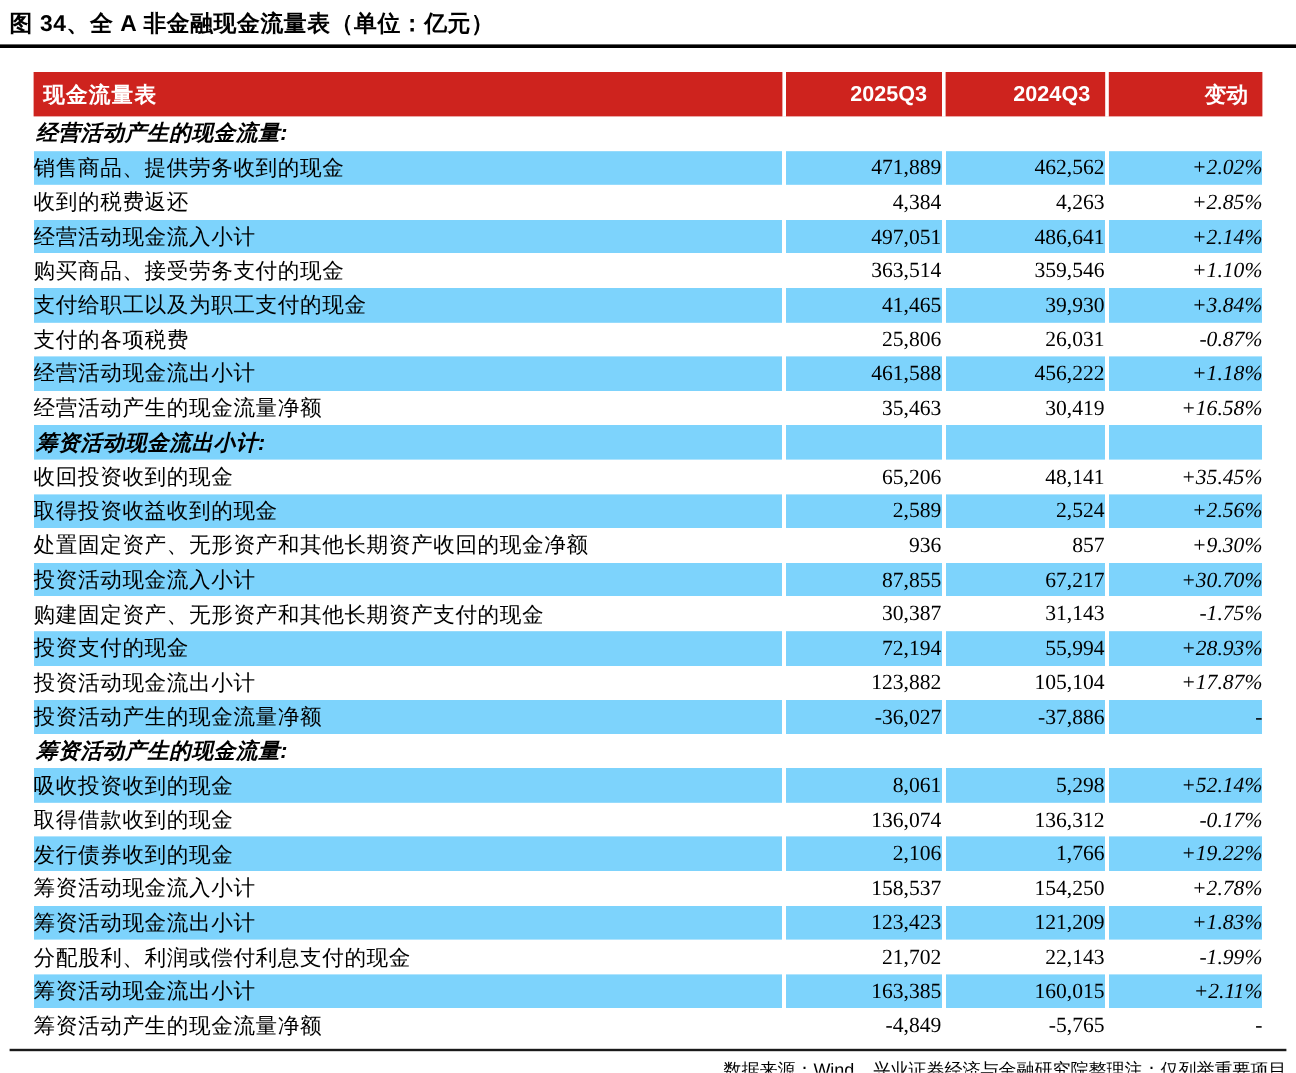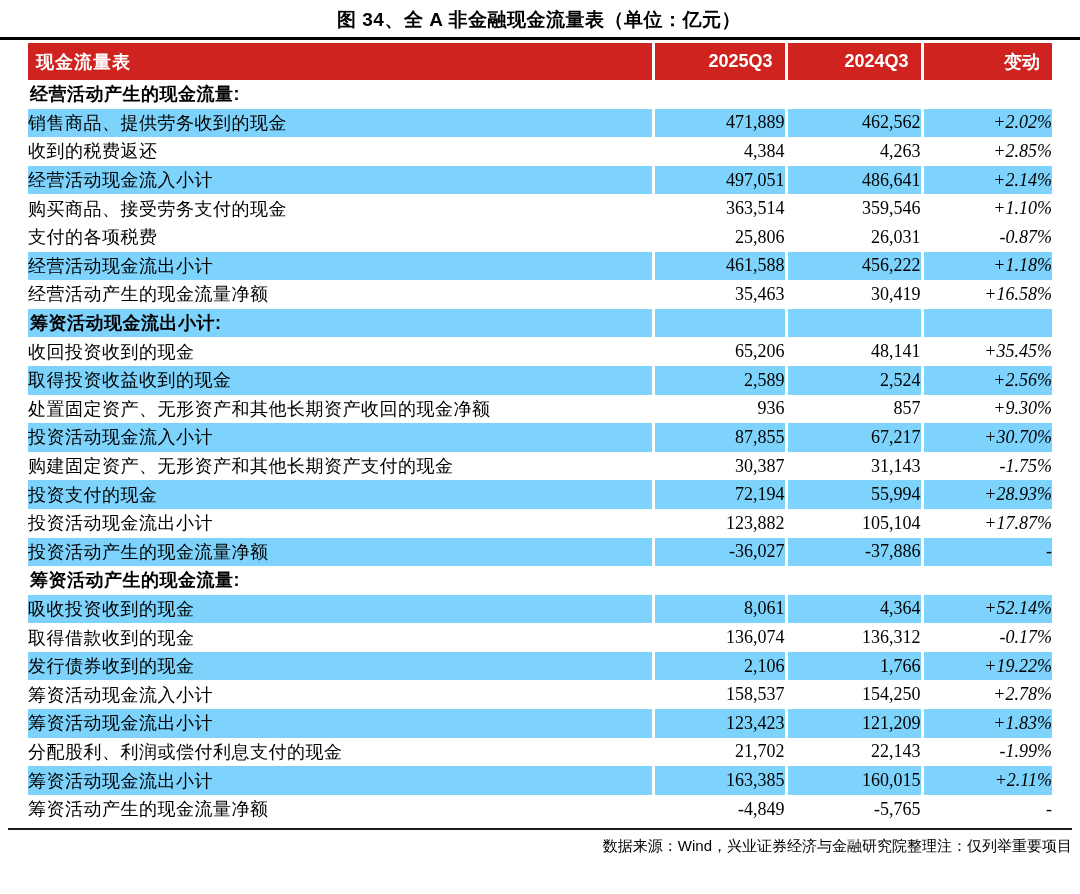--- a/index.html
+++ b/index.html
@@ -8,23 +8,22 @@
     font-family:"Liberation Sans", sans-serif;
     color:#000;
     overflow:hidden;
   }
   .title-bar {
     padding:7px 10px 4px 8px;
     border-bottom:3px solid #000;
     font-size:19px;
     font-weight:bold;
     letter-spacing:0.5px;
-    text-align:center;
-  }
-  .table-wrap { margin:3px 28px 0 28px; }
+  }
+  .table-wrap { margin:20px 28px 0 28px; }
   table.cashflow {
     width:1024px;
     border-collapse:collapse;
     table-layout:fixed;
   }
   col.c-label  { width:625px; }
   col.c-2025   { width:133px; }
   col.c-2024   { width:136px; }
   col.c-chg    { width:130px; }
 
@@ -50,21 +49,21 @@
   table.cashflow td {
     height:28.6px;
     font-size:18px;
     padding:0;
     vertical-align:middle;
     white-space:nowrap;
     overflow:hidden;
   }
   tr.alt td { background:#7dd3fc; }
   td.label-cell { text-align:left; padding-left:117px; letter-spacing:0.5px; }
-  tr.row-section td.label-cell { padding-left:2px; font-weight:bold; }
+  tr.row-section td.label-cell { padding-left:2px; font-weight:bold;font-style:italic; }
   tr.row-subtotal td.label-cell { font-weight:normal; }
   td.num {
     font-family:"Liberation Serif", serif;
     text-align:right;
     padding-right:12px;
     font-size:19px;
   }
   td.chg { font-style:italic; }
 
   .footer {
@@ -122,20 +121,26 @@
           <td class="num">497,051</td>
           <td class="num">486,641</td>
           <td class="num chg">+2.14%</td>
         </tr>
         <tr class="row-item">
           <td class="label-cell">购买商品、接受劳务支付的现金</td>
           <td class="num">363,514</td>
           <td class="num">359,546</td>
           <td class="num chg">+1.10%</td>
         </tr>
+        <tr class="row-item alt">
+          <td class="label-cell">支付给职工以及为职工支付的现金</td>
+          <td class="num">41,465</td>
+          <td class="num">39,930</td>
+          <td class="num chg">+3.84%</td>
+        </tr>
         <tr class="row-item">
           <td class="label-cell">支付的各项税费</td>
           <td class="num">25,806</td>
           <td class="num">26,031</td>
           <td class="num chg">-0.87%</td>
         </tr>
         <tr class="row-subtotal alt">
           <td class="label-cell">经营活动现金流出小计</td>
           <td class="num">461,588</td>
           <td class="num">456,222</td>
@@ -203,21 +208,21 @@
         </tr>
         <tr class="row-section">
           <td class="label-cell">筹资活动产生的现金流量:</td>
           <td class="num"></td>
           <td class="num"></td>
           <td class="num chg"></td>
         </tr>
         <tr class="row-item alt">
           <td class="label-cell">吸收投资收到的现金</td>
           <td class="num">8,061</td>
-          <td class="num">4,364</td>
+          <td class="num">5,298</td>
           <td class="num chg">+52.14%</td>
         </tr>
         <tr class="row-item">
           <td class="label-cell">取得借款收到的现金</td>
           <td class="num">136,074</td>
           <td class="num">136,312</td>
           <td class="num chg">-0.17%</td>
         </tr>
         <tr class="row-item alt">
           <td class="label-cell">发行债券收到的现金</td>

